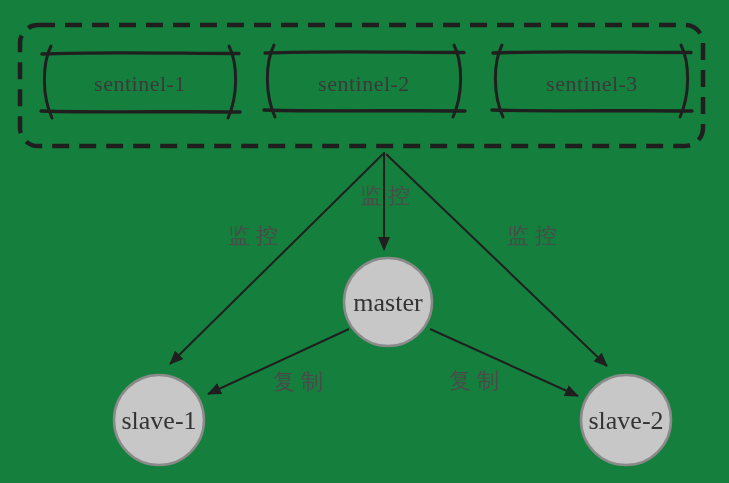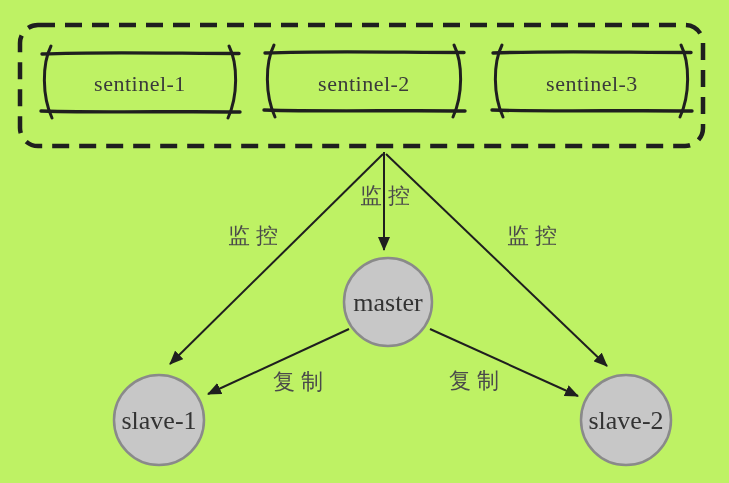--- a/index.html
+++ b/index.html
@@ -4,21 +4,21 @@
 <style>
   html, body {
     margin: 0;
     padding: 0;
     background: #ffffff;
   }
   .canvas {
     position: relative;
     width: 729px;
     height: 483px;
-    background: #bef264;
+    background: #15803d;
     overflow: hidden;
     font-family: "Liberation Serif", serif;
     text-decoration: underline;
   }
   svg { display: block; }
   text {
     font-family: "Liberation Serif", serif;
     fill: #333333;
   }
   .sentinel-label { font-size: 22px; fill: #3a3a3a; letter-spacing: 0.5px; }

